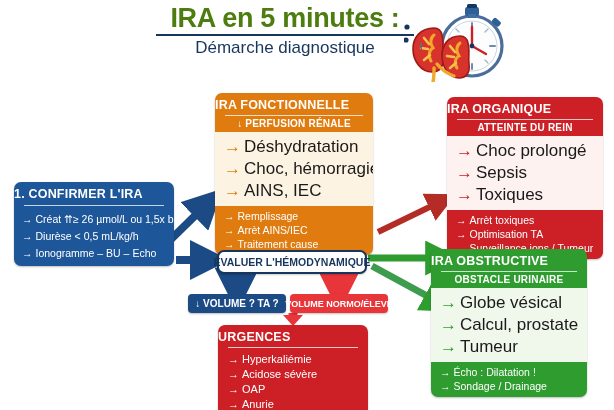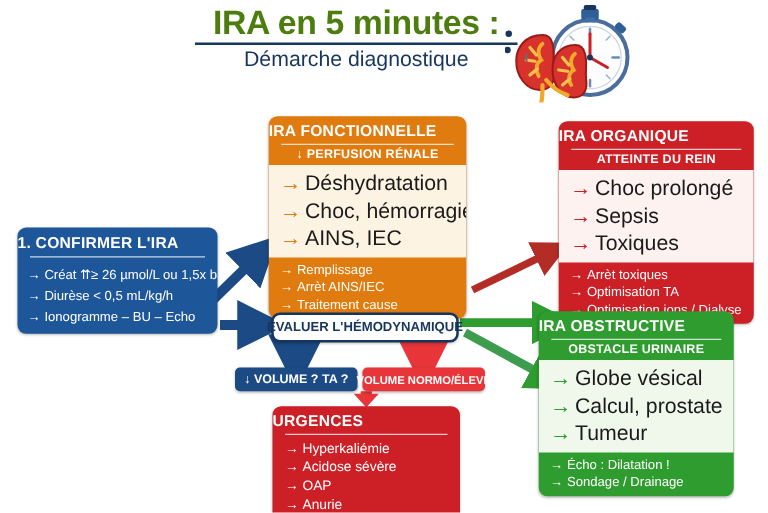--- a/index.html
+++ b/index.html
@@ -221,21 +221,21 @@
     <div class="head-rule"></div>
     <div class="sub-head">ATTEINTE DU REIN</div>
     <div class="lite">
       <div class="row"><span class="arw">→</span><span>Choc prolongé</span></div>
       <div class="row"><span class="arw">→</span><span>Sepsis</span></div>
       <div class="row"><span class="arw">→</span><span>Toxiques</span></div>
     </div>
     <div class="dark">
       <div class="row"><span class="arw">→</span><span>Arrèt toxiques</span></div>
       <div class="row"><span class="arw">→</span><span>Optimisation TA</span></div>
-      <div class="row"><span class="arw">→</span><span>Optimisation ions / Dialyse</span></div>
+      <div class="row"><span class="arw">→</span><span>Surveillance ions / Tumeur</span></div>
     </div>
   </div>
 
   <div class="card" id="box-obstructive">
     <div class="card-head">IRA OBSTRUCTIVE</div>
     <div class="head-rule"></div>
     <div class="sub-head">OBSTACLE URINAIRE</div>
     <div class="lite">
       <div class="row"><span class="arw">→</span><span>Globe vésical</span></div>
       <div class="row"><span class="arw">→</span><span>Calcul, prostate</span></div>

